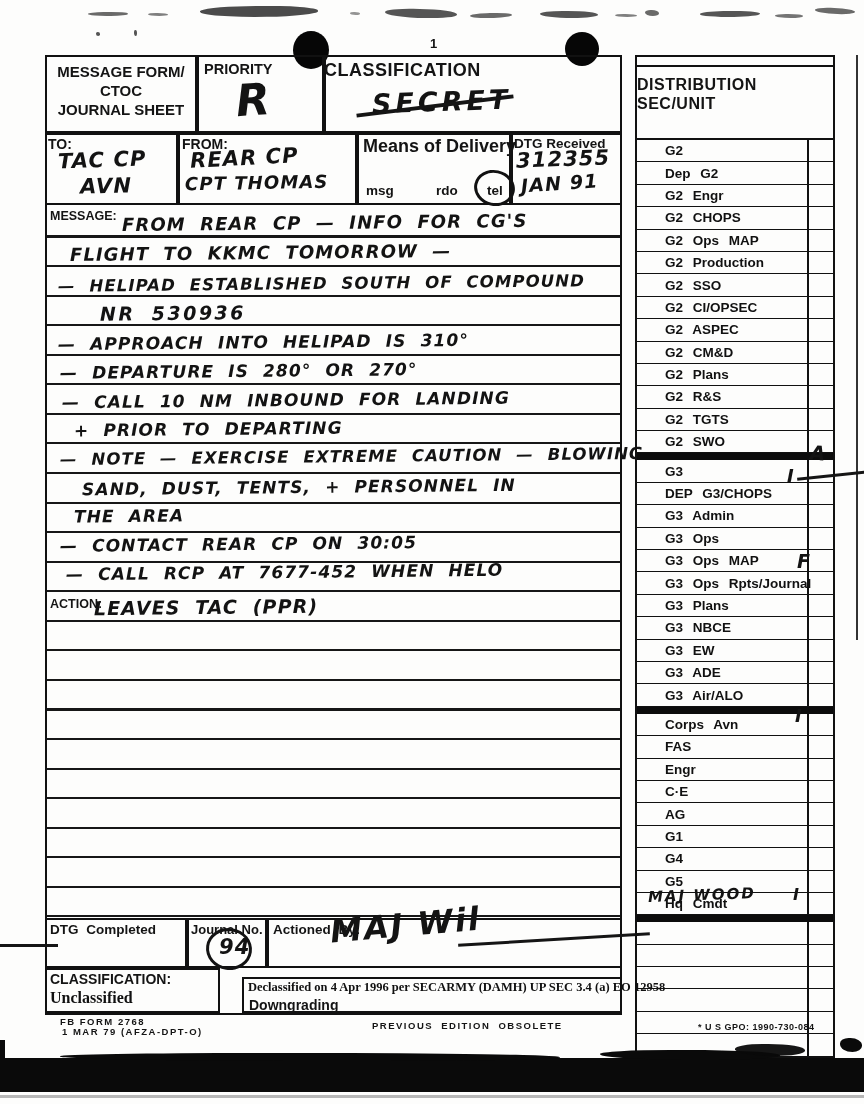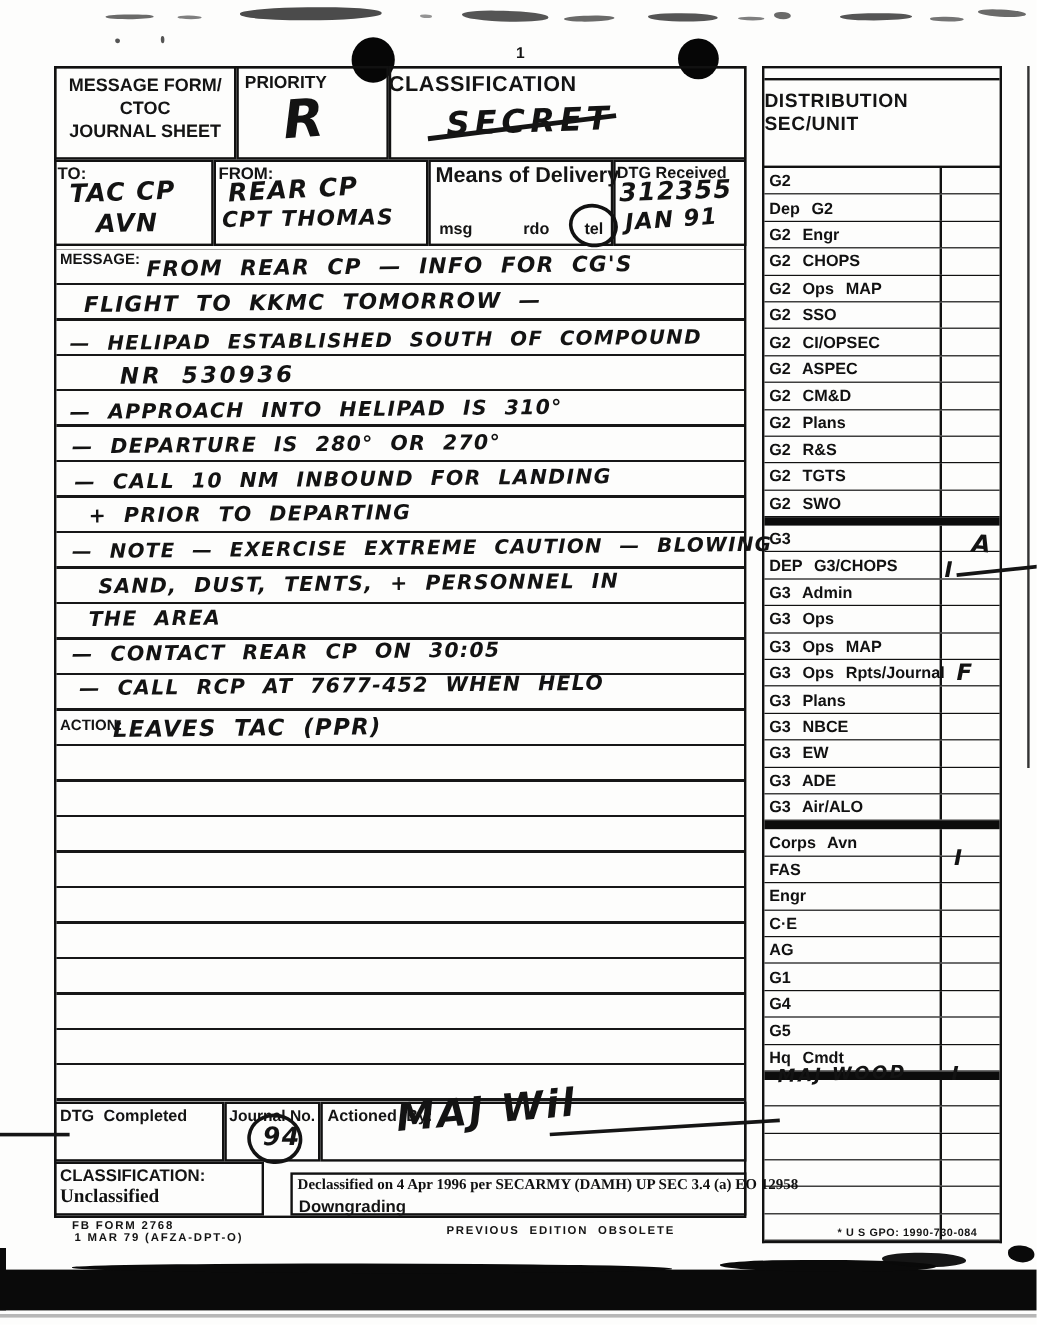--- a/index.html
+++ b/index.html
@@ -7,21 +7,21 @@
         font-family:"Liberation Sans",sans-serif;color:#111;}
   .abs{position:absolute;box-sizing:border-box;}
   .cell{position:absolute;box-sizing:border-box;border:2.5px solid #111;background:transparent;}
   .lbl{font-weight:bold;color:#141414;}
   .hw{font-family:"DejaVu Sans",sans-serif;font-style:italic;font-weight:bold;color:#131313;
       letter-spacing:1.1px;white-space:nowrap;}
   .msgline{position:absolute;font-size:17px;word-spacing:7px;transform:rotate(-0.6deg);}
   .ruled{position:absolute;left:47px;top:208px;width:573px;height:711px;
          background:repeating-linear-gradient(to bottom,transparent 0,transparent 27.5px,#171717 27.5px,#171717 29.56px);}
   
-  .dist-row{display:flex;height:21.4px;border-bottom:1.8px solid #111;align-items:center;}
+  .dist-row{display:flex;height:21.4px;border-bottom:1.8px solid #111;align-items:center;flex-direction:column;}
   .dist-label{width:142px;border-right:2px solid #111;height:100%;display:flex;align-items:center;
               padding-left:4px;font-weight:bold;font-size:13.5px;word-spacing:6px;white-space:nowrap;}
   .dist-mark{flex:1;height:100%;}
   .dist-divider{height:7px;background:#0c0c0c;}
   .noise{position:absolute;background:#2b2b2b;border-radius:45% 60% 50% 65%;}
   .strike{position:absolute;background:#151515;}
   .punch{position:absolute;background:#060606;border-radius:50%;}
 </style>
 </head>
 <body>
@@ -158,20 +158,24 @@
       </div>
       <div class="dist-row">
         <span class="dist-label">G2 CHOPS</span>
         <span class="dist-mark"></span>
       </div>
       <div class="dist-row">
         <span class="dist-label">G2 Ops MAP</span>
         <span class="dist-mark"></span>
       </div>
       <div class="dist-row">
+        <span class="dist-label">G2 Production</span>
+        <span class="dist-mark"></span>
+      </div>
+      <div class="dist-row">
         <span class="dist-label">G2 SSO</span>
         <span class="dist-mark"></span>
       </div>
       <div class="dist-row">
         <span class="dist-label">G2 CI/OPSEC</span>
         <span class="dist-mark"></span>
       </div>
       <div class="dist-row">
         <span class="dist-label">G2 ASPEC</span>
         <span class="dist-mark"></span>

